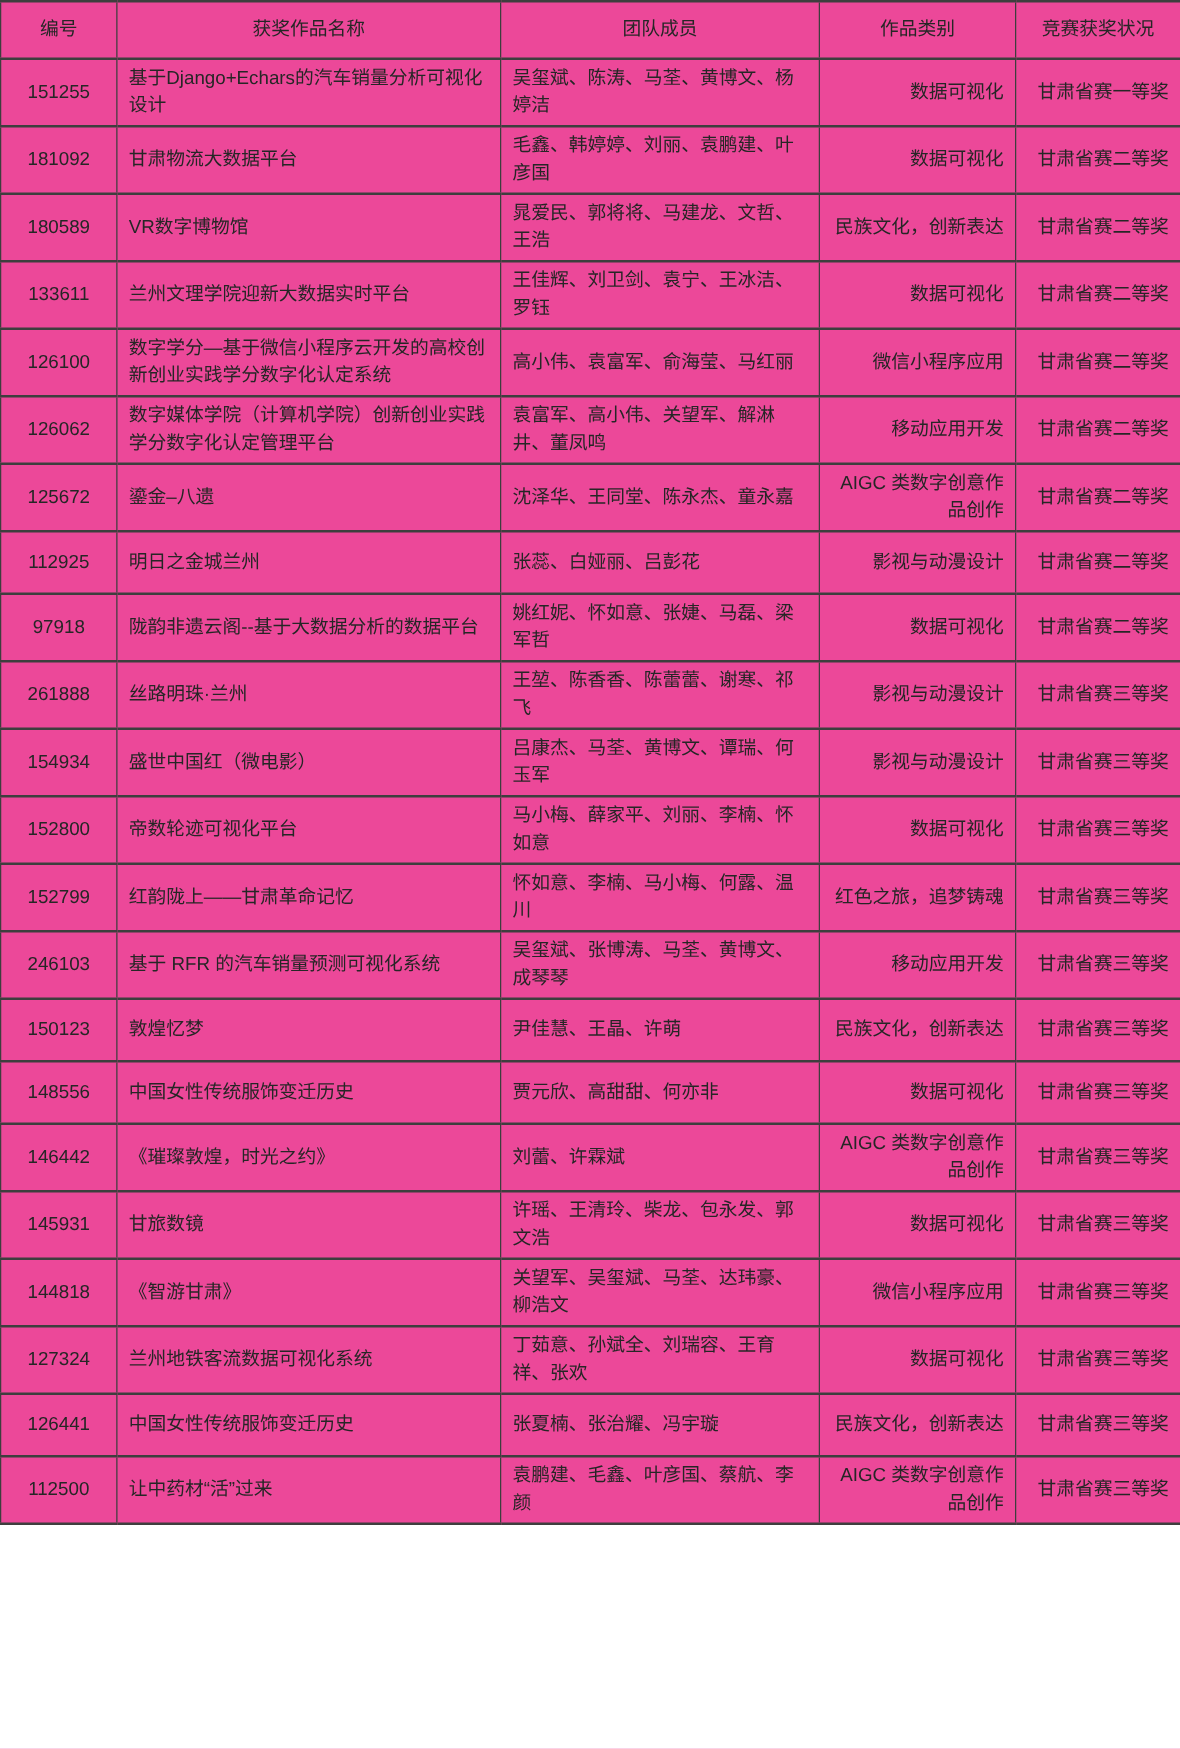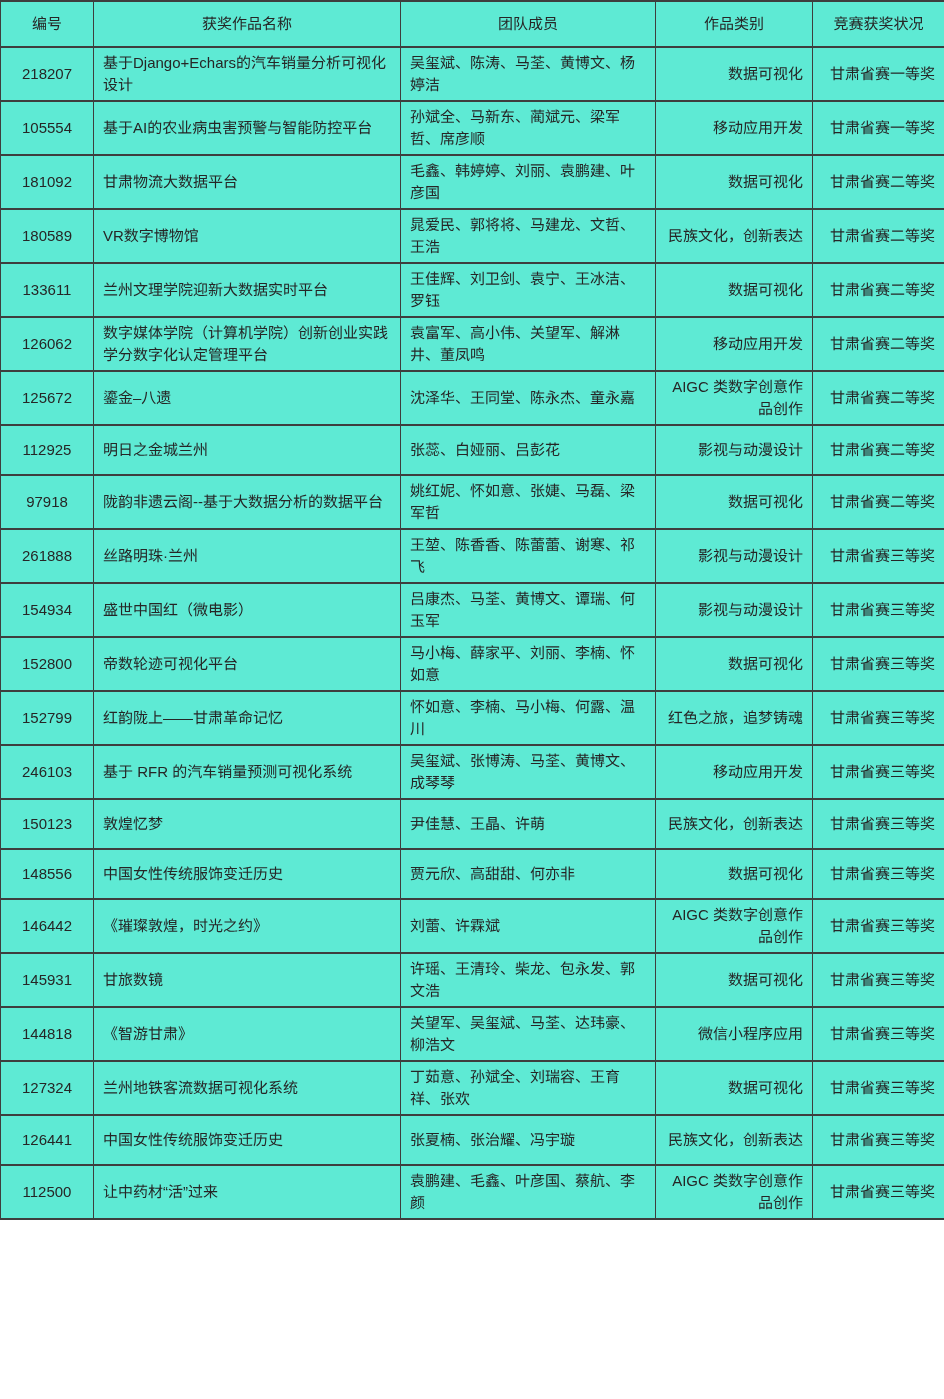--- a/index.html
+++ b/index.html
@@ -9,21 +9,21 @@
   }
   body {
     width: 944px;
     font-family: "Liberation Sans", "DejaVu Sans", sans-serif;
     color: #262626;
   }
   table.awards {
     width: 944px;
     border-collapse: collapse;
     table-layout: fixed;
-    background: #5eead4;
+    background: #ec4899;
   }
   table.awards th,
   table.awards td {
     border-left: 1px solid #3e3e3e;
     border-right: 1px solid #3e3e3e;
     border-top: 2px solid #3e3e3e;
     border-bottom: 2px solid #3e3e3e;
     font-size: 15px;
     line-height: 22px;
     padding: 4px 9px;
@@ -61,31 +61,24 @@
     <tr>
       <th>编号</th>
       <th>获奖作品名称</th>
       <th>团队成员</th>
       <th>作品类别</th>
       <th>竞赛获奖状况</th>
     </tr>
   </thead>
   <tbody>
       <tr>
-        <td class="col-id">218207</td>
+        <td class="col-id">151255</td>
         <td class="col-title">基于Django+Echars的汽车销量分析可视化设计</td>
         <td class="col-members">吴玺斌、陈涛、马荃、黄博文、杨婷洁</td>
         <td class="col-category">数据可视化</td>
-        <td class="col-award">甘肃省赛一等奖</td>
-      </tr>
-      <tr>
-        <td class="col-id">105554</td>
-        <td class="col-title">基于AI的农业病虫害预警与智能防控平台</td>
-        <td class="col-members">孙斌全、马新东、蔺斌元、梁军哲、席彦顺</td>
-        <td class="col-category">移动应用开发</td>
         <td class="col-award">甘肃省赛一等奖</td>
       </tr>
       <tr>
         <td class="col-id">181092</td>
         <td class="col-title">甘肃物流大数据平台</td>
         <td class="col-members">毛鑫、韩婷婷、刘丽、袁鹏建、叶彦国</td>
         <td class="col-category">数据可视化</td>
         <td class="col-award">甘肃省赛二等奖</td>
       </tr>
       <tr>
@@ -96,20 +89,27 @@
         <td class="col-award">甘肃省赛二等奖</td>
       </tr>
       <tr>
         <td class="col-id">133611</td>
         <td class="col-title">兰州文理学院迎新大数据实时平台</td>
         <td class="col-members">王佳辉、刘卫剑、袁宁、王冰洁、罗钰</td>
         <td class="col-category">数据可视化</td>
         <td class="col-award">甘肃省赛二等奖</td>
       </tr>
       <tr>
+        <td class="col-id">126100</td>
+        <td class="col-title">数字学分—基于微信小程序云开发的高校创新创业实践学分数字化认定系统</td>
+        <td class="col-members">高小伟、袁富军、俞海莹、马红丽</td>
+        <td class="col-category">微信小程序应用</td>
+        <td class="col-award">甘肃省赛二等奖</td>
+      </tr>
+      <tr>
         <td class="col-id">126062</td>
         <td class="col-title">数字媒体学院（计算机学院）创新创业实践学分数字化认定管理平台</td>
         <td class="col-members">袁富军、高小伟、关望军、解淋井、董凤鸣</td>
         <td class="col-category">移动应用开发</td>
         <td class="col-award">甘肃省赛二等奖</td>
       </tr>
       <tr>
         <td class="col-id">125672</td>
         <td class="col-title">鎏金–八遗</td>
         <td class="col-members">沈泽华、王同堂、陈永杰、童永嘉</td>

